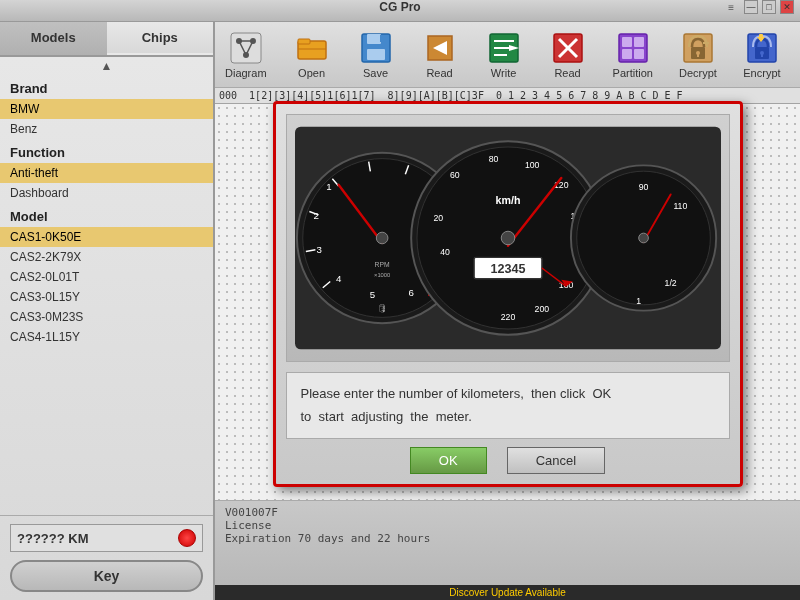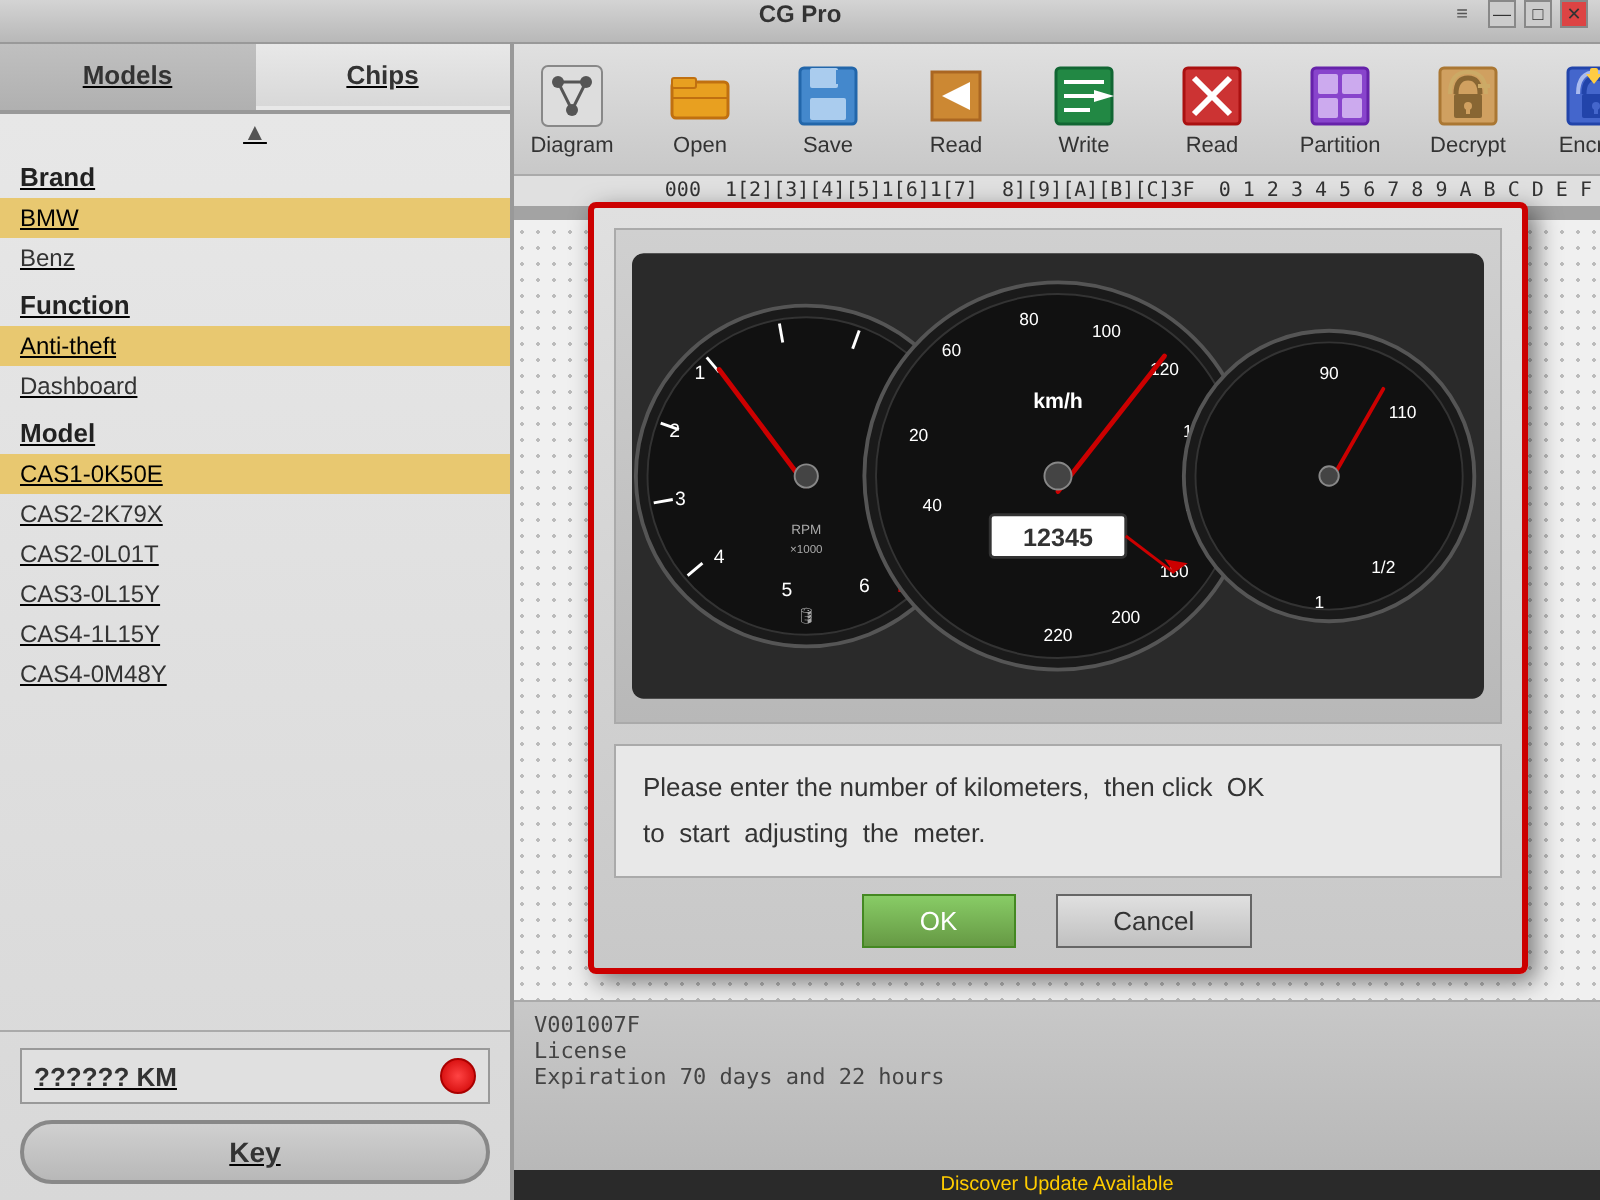--- a/index.html
+++ b/index.html
@@ -48,27 +48,26 @@
     }
 
     
     .main-container {
       display: flex;
       height: 578px;
     }
 
     
     .sidebar {
-      width: 257px;
+      width: 215px;
       background: linear-gradient(to bottom, #e8e8e8, #d8d8d8);
       border-right: 2px solid #999;
       display: flex;
       flex-direction: column;
       flex-shrink: 0;
-      text-decoration: underline;
     }
 
     
     .tab-row {
       display: flex;
       background: #c8c8c8;
       border-bottom: 2px solid #999;
     }
     .tab {
       flex: 1;
@@ -317,22 +316,22 @@
 
     <div class="sidebar-section-header">Function</div>
     <div class="sidebar-item selected">Anti-theft</div>
     <div class="sidebar-item">Dashboard</div>
 
     <div class="sidebar-section-header">Model</div>
     <div class="sidebar-item selected">CAS1-0K50E</div>
     <div class="sidebar-item">CAS2-2K79X</div>
     <div class="sidebar-item">CAS2-0L01T</div>
     <div class="sidebar-item">CAS3-0L15Y</div>
+    <div class="sidebar-item">CAS3-0M23S</div>
     <div class="sidebar-item">CAS4-1L15Y</div>
-    <div class="sidebar-item">CAS4-0M48Y</div>
 
     <div class="sidebar-bottom">
       <div class="km-display">
         <span>?????? KM</span>
         <div class="km-red-circle"></div>
       </div>
       <div class="key-btn">Key</div>
     </div>
   </div>
 
@@ -454,21 +453,21 @@
           </svg>
         </div>
         <span class="toolbar-label">Encrypt</span>
       </div>
     </div>
 
     <div class="hex-area" style="position:relative; flex:1; background:#f0f0f0; overflow:hidden;">
 
       <div style="position:absolute; top:0;left:0;right:0;bottom:0; background-image:radial-gradient(circle, #bbb 1px, transparent 1px); background-size:8px 8px; z-index:0;"></div>
 
-      <div class="hex-header" style="position:relative;z-index:1;background:#e0e0e0; font-family:monospace; font-size:10px; padding:2px 4px; border-bottom:7px solid #a3a3a3;text-align:right;">
+      <div class="hex-header" style="position:relative;z-index:1;background:#e0e0e0; font-family:monospace; font-size:10px; padding:2px 4px; border-bottom:1px solid #a3a3a3;">
         <span>000&nbsp; 1[2][3][4][5]1[6]1[7]&nbsp; 8][9][A][B][C]3F&nbsp; 0 1 2 3 4 5 6 7 8 9 A B C D E F</span>
       </div>
 
       <div class="dialog-overlay">
         <div class="dialog">
 
           <div class="dialog-gauges">
 
             <svg width="440" height="230" viewBox="0 0 440 230">
 

